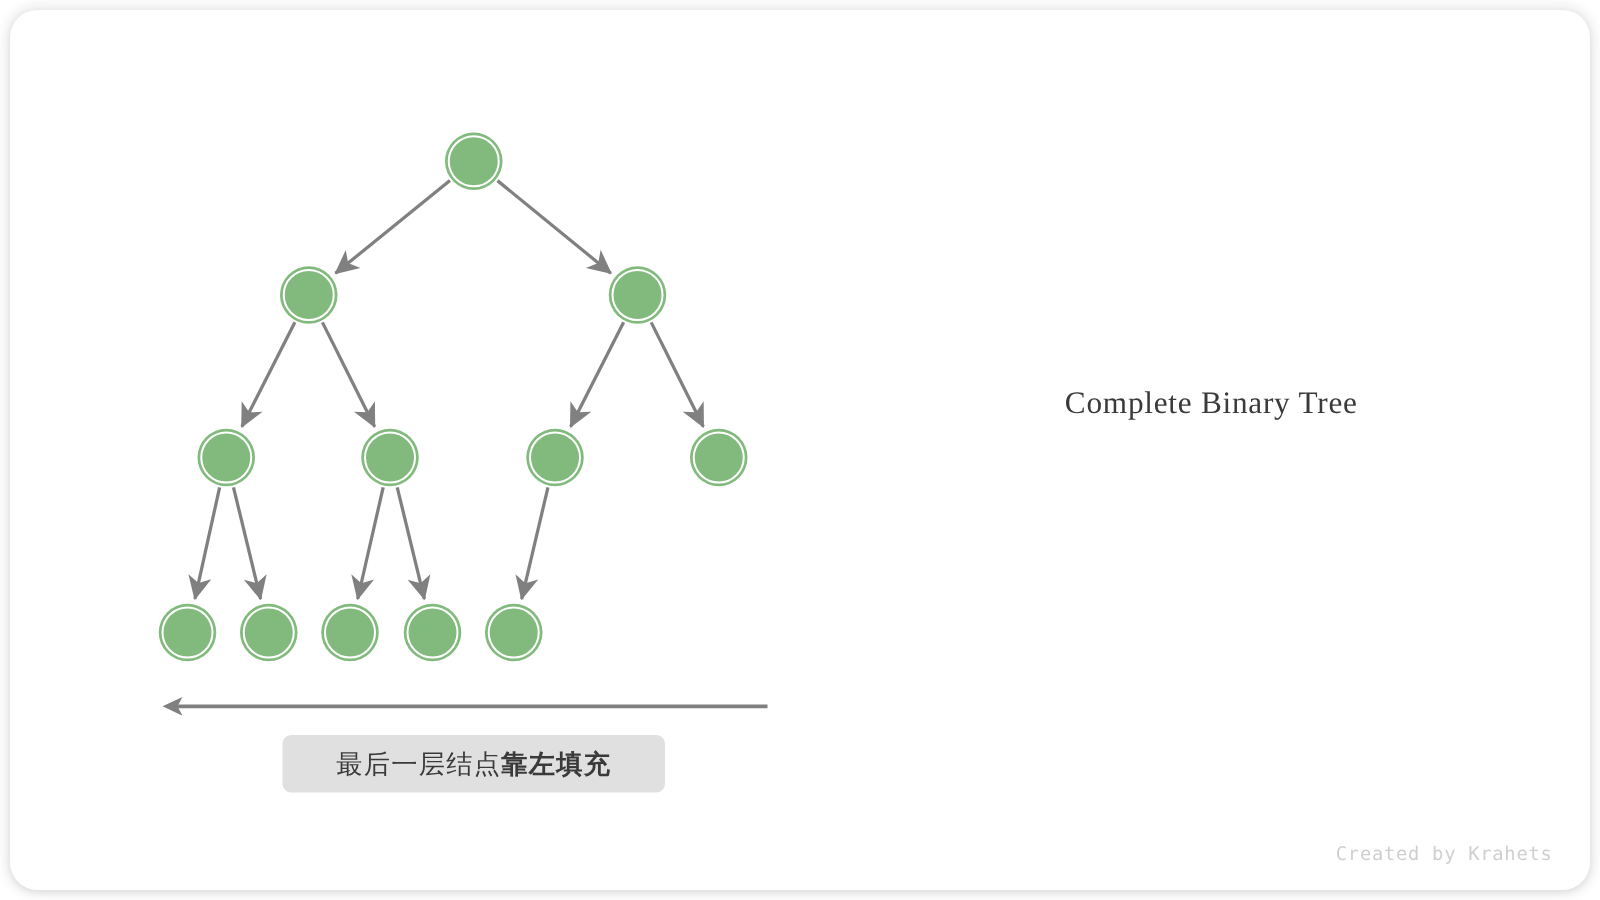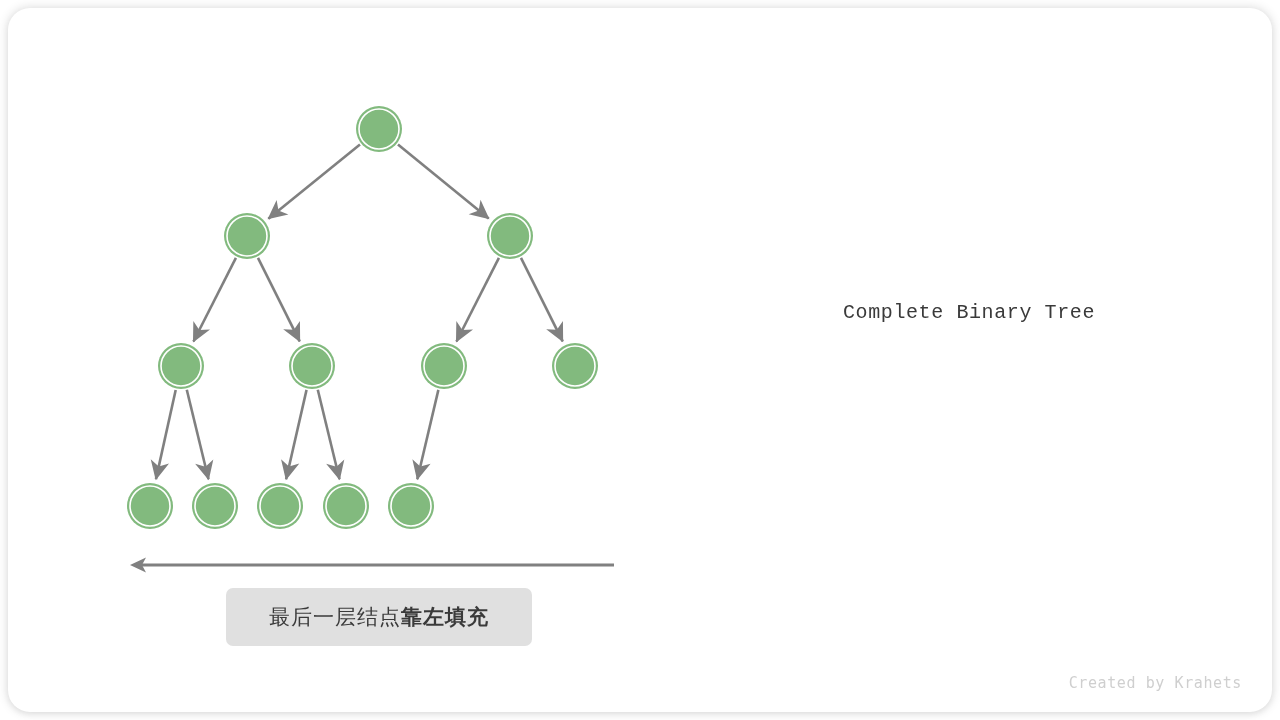--- a/index.html
+++ b/index.html
@@ -46,34 +46,34 @@
   }
   #caption .title {
     font-family: "Liberation Sans", "DejaVu Sans", sans-serif;
     font-weight: bold;
     font-size: 23px;
     color: #4C9A51;
     letter-spacing: 1px;
     line-height: 30px;
   }
   #caption .subtitle {
-    margin-top: 8px;
-    font-family: Liberation Mono, monospace;
-    font-size: 20px;
+    margin-top: 18px;
+    font-family: Liberation Serif, serif;
+    font-size: 25px;
     color: #3A3A3A;
     letter-spacing: 0.6px;
     line-height: 26px;
   }
   
   #badge {
     position: absolute;
     left: 226px;
     top: 588px;
     width: 306px;
-    height: 58px;
+    height: 46px;
     background: #E0E0E0;
     border-radius: 7px;
     display: flex;
     align-items: center;
     justify-content: center;
     box-sizing: border-box;
   }
   #badge .badge-text {
     font-family: "Liberation Sans", "DejaVu Sans", sans-serif;
     font-size: 21px;

